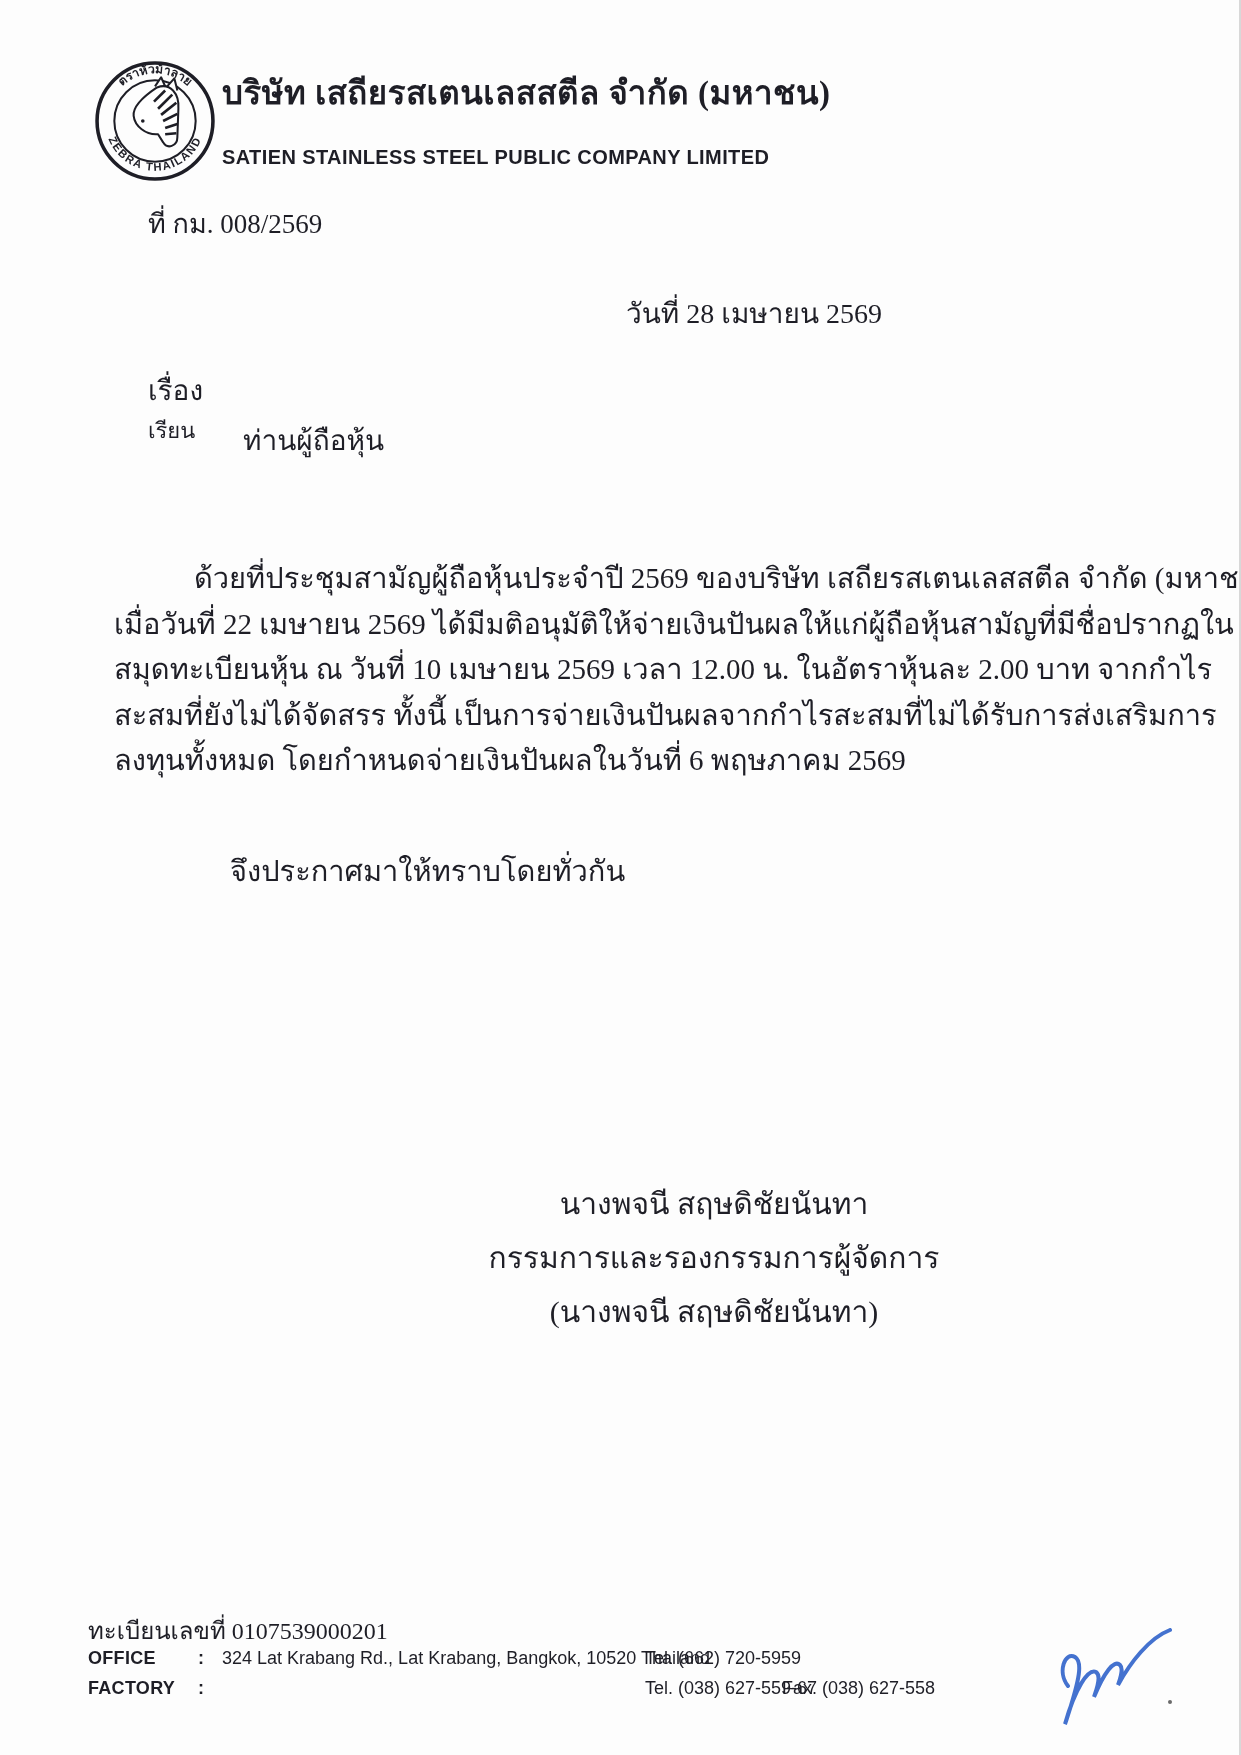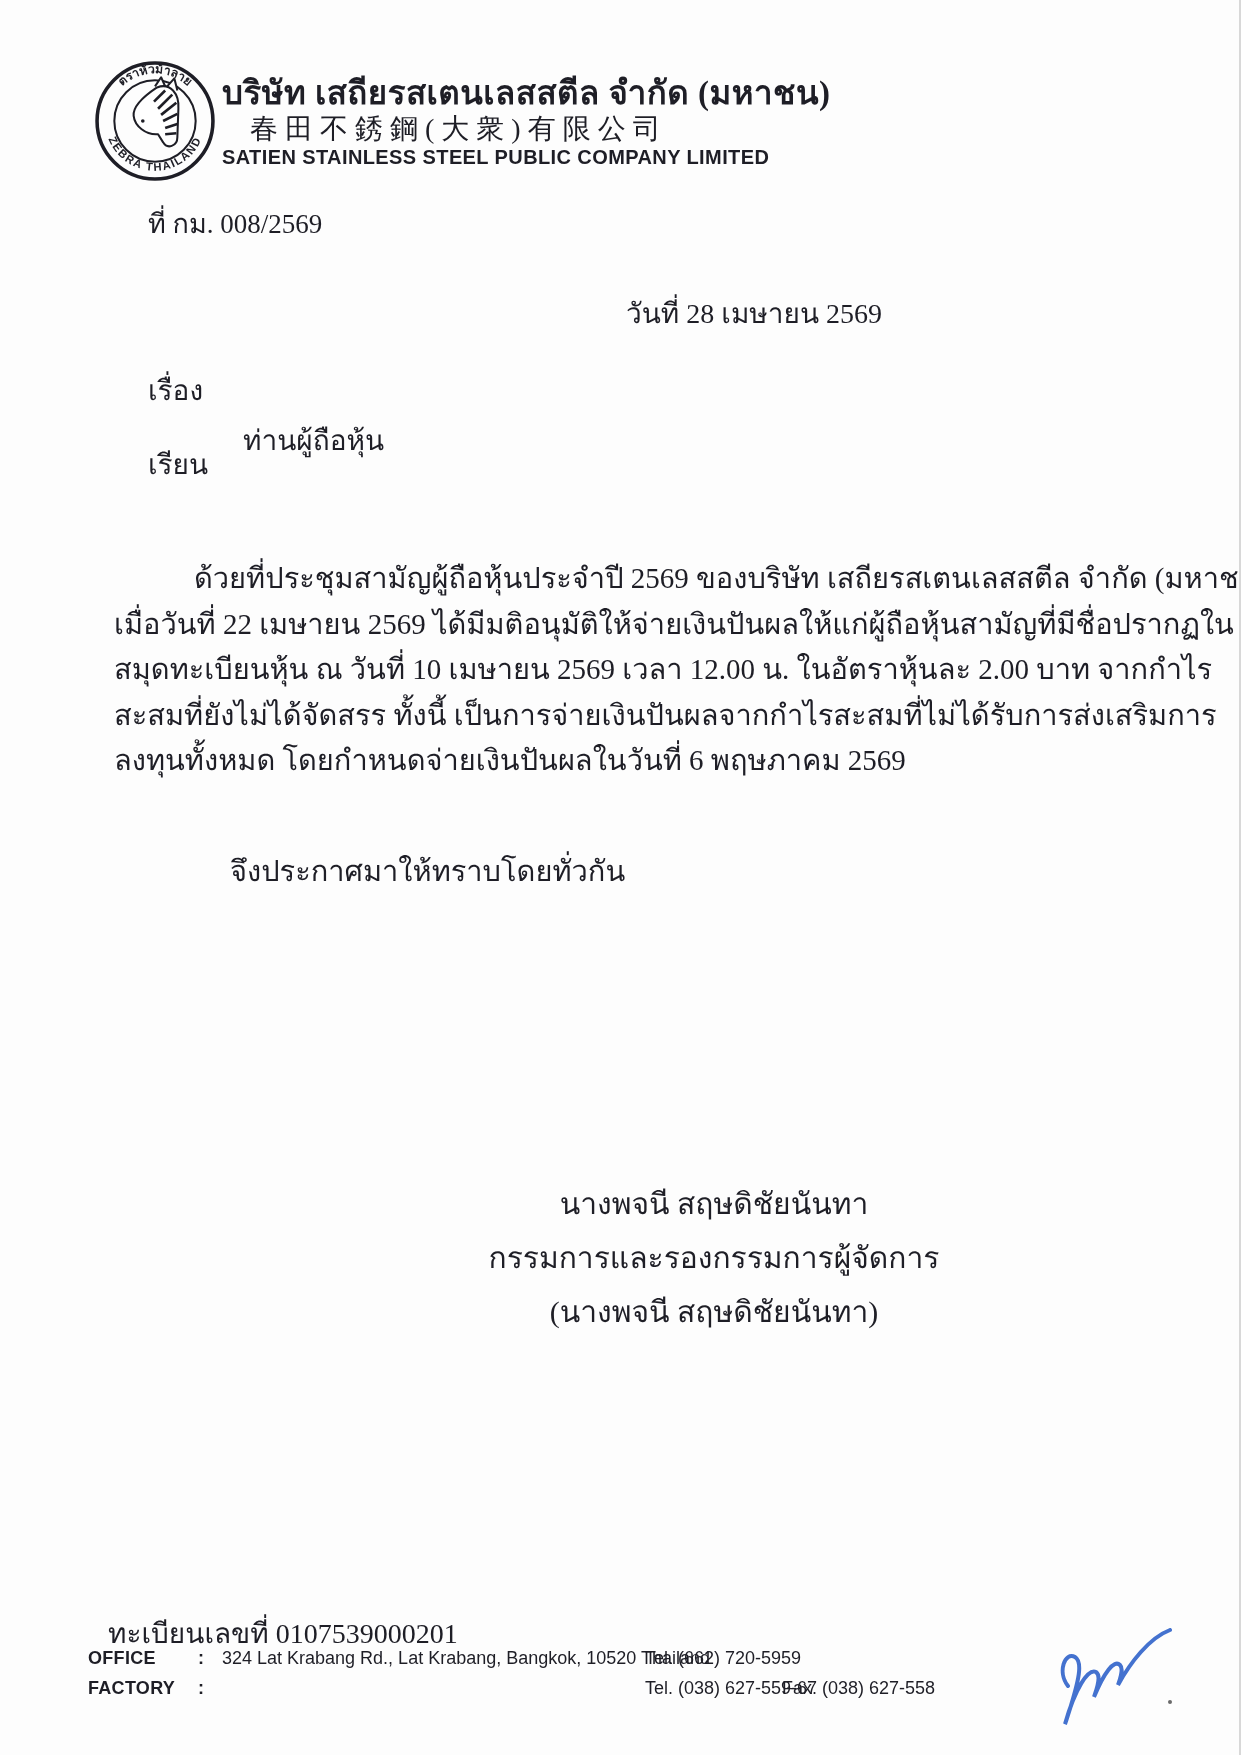--- a/index.html
+++ b/index.html
@@ -17,30 +17,30 @@
   
   .logo{left:94px;top:60px;width:122px;height:122px;}
   .co-name-th{left:222px;top:66px;font-size:33px;font-weight:700;letter-spacing:.5px;white-space:nowrap;}
   .co-name-cn{left:250px;top:110px;font-size:28px;letter-spacing:7px;white-space:nowrap;}
   .co-name-en{left:222px;top:146px;font-family:"Liberation Sans","DejaVu Sans",sans-serif;font-size:20px;font-weight:700;letter-spacing:.4px;white-space:nowrap;}
   
   .ref-no{left:148px;top:202px;font-size:27px;}
   .date-line{left:626px;top:291px;font-size:28px;}
   .subject-label{left:148px;top:368px;font-size:28px;}
   .subject-value{left:243px;top:368px;font-size:28px;}
-  .to-label{left:148px;top:442px;font-size:28px;}
+  .to-label{left:148px;top:413px;font-size:22px;}
   .to-value{left:243px;top:418px;font-size:28px;}
   .body-block{left:114px;top:556px;width:980px;font-size:29px;}
   .body-line{line-height:45.5px;white-space:nowrap;}
   .body-line.first{text-indent:80px;}
   .closing{left:230px;top:848px;font-size:29px;}
   .sign-block{left:444px;top:1186px;width:540px;text-align:center;font-size:30px;}
   .sign-block div{line-height:36px;margin-bottom:18px;white-space:nowrap;}
   
-  .registration{left:88px;top:1611px;font-size:28px;margin-left:20px;}
+  .registration{left:88px;top:1611px;font-size:24px;}
   .footer-row{font-family:"Liberation Sans","DejaVu Sans",sans-serif;font-size:18px;height:24px;}
   .row-office{left:0;top:1648px;width:1241px;}
   .row-factory{left:0;top:1678px;width:1163px;}
   .f-label{position:absolute;left:88px;font-weight:700;letter-spacing:.3px;}
   .f-colon{position:absolute;left:198px;font-weight:700;}
   .f-addr{position:absolute;left:222px;white-space:nowrap;}
   .f-tel{position:absolute;left:645px;white-space:nowrap;}
   .f-fax{position:absolute;left:782px;white-space:nowrap;}
   sup{font-size:12px;}
   .sig-svg{left:1052px;top:1628px;width:136px;height:104px;}
@@ -75,21 +75,20 @@
         <path d="M81,42 L66,54"></path>
         <path d="M82,53 L68,60"></path>
         <path d="M82,63 L70,67"></path>
         <path d="M81,72 L70,73"></path>
       </g>
       <circle cx="48" cy="60" r="1.8" fill="#1e1e26" stroke="none"></circle>
     </g>
   </svg>
 
   <div class="abs co-name-th">บริษัท เสถียรสเตนเลสสตีล จำกัด (มหาชน)</div>
-  <div class="abs co-name-cn">春田不銹鋼(大衆)有限公司</div>
   <div class="abs co-name-en">SATIEN STAINLESS STEEL PUBLIC COMPANY LIMITED</div>
 
   <div class="abs ref-no">ที่ กม. 008/2569</div>
   <div class="abs date-line">วันที่  28 เมษายน 2569</div>
 
   <div class="abs subject-label">เรื่อง</div>
   <div class="abs to-label">เรียน</div>
   <div class="abs to-value">ท่านผู้ถือหุ้น</div>
 
   <div class="abs body-block">

